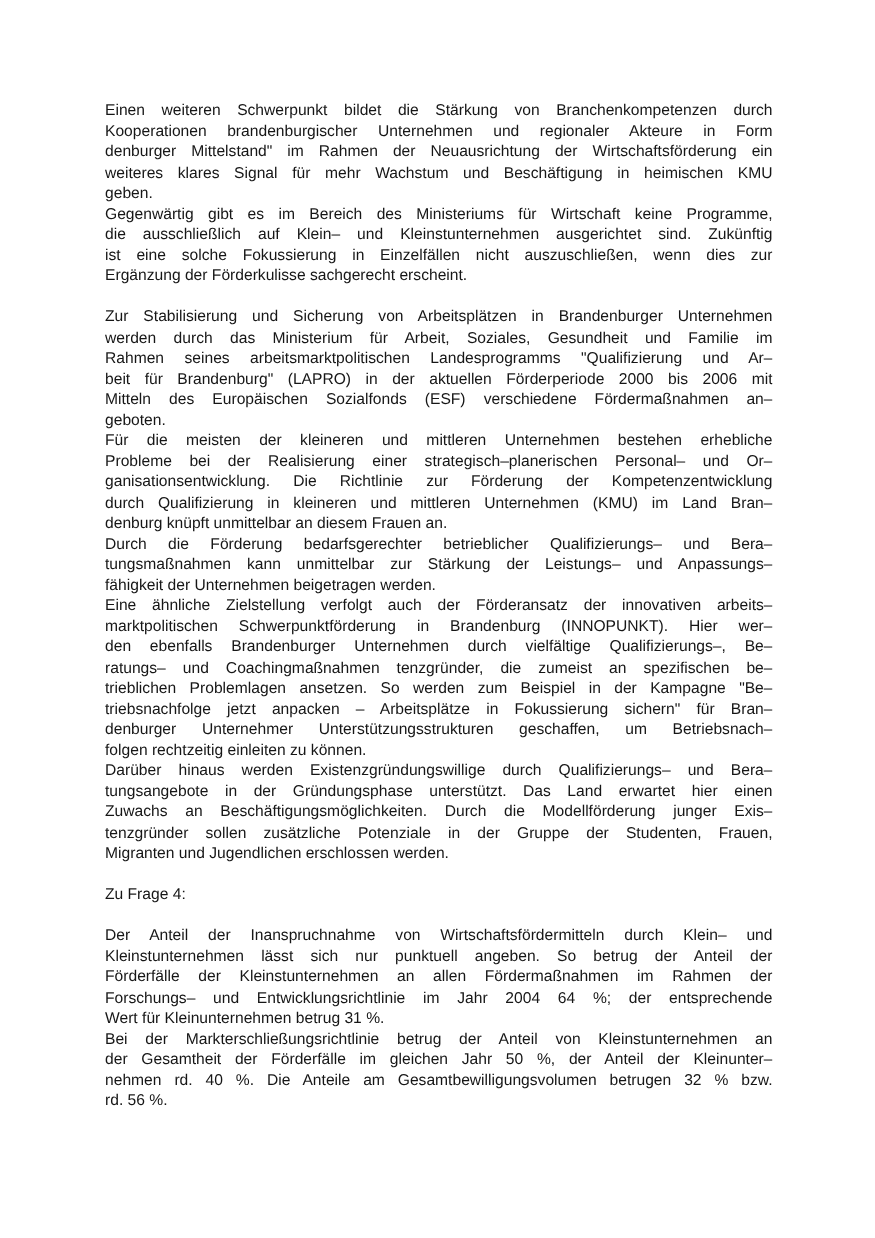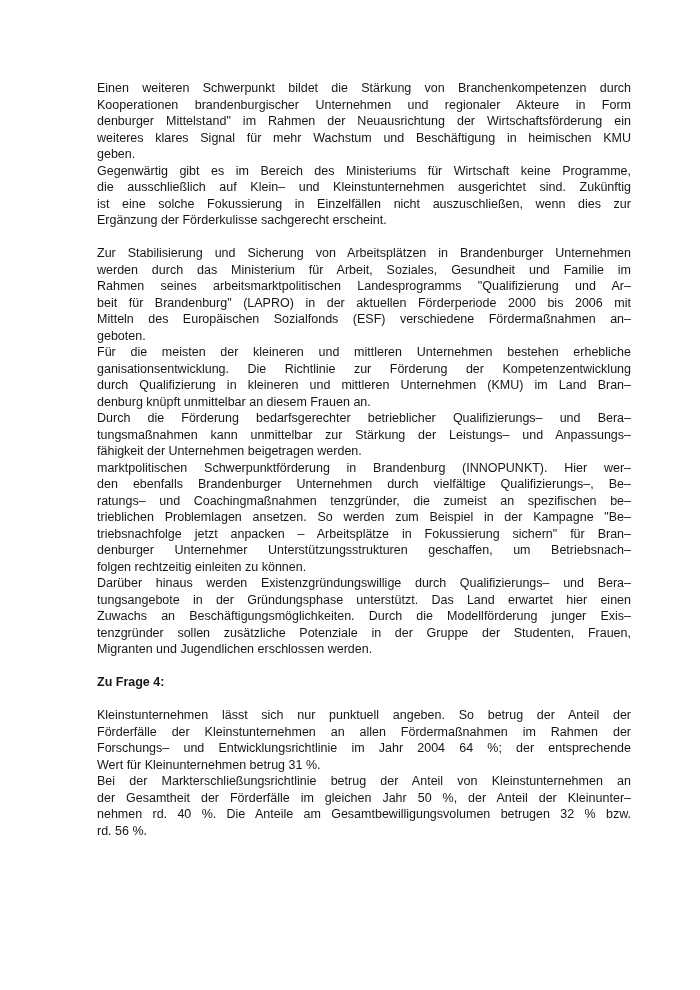--- a/index.html
+++ b/index.html
@@ -11,21 +11,21 @@
     position: relative;
     width: 700px;
     height: 990px;
     background: #ffffff;
     overflow: hidden;
     font-family: "Liberation Sans", sans-serif;
     color: #161616;
   }
   .content {
     position: absolute;
-    left: 97px;
+    left: 84px;
     top: 80px;
     width: 534px;
     font-size: 12.5px;
     line-height: 16.5px;
   }
   .paragraph {
     margin: 0;
     padding: 0;
   }
   .tline {
@@ -36,21 +36,21 @@
     white-space: normal;
   }
   .tline.last {
     text-align: left;
     text-align-last: left;
   }
   .spacer {
     height: 16.5px;
   }
   .heading {
-    font-weight: bold;
+    font-weight: normal;
   }
 </style>
 </head>
 <body>
 
 <main class="page">
   <div class="content" style="color: rgb(22, 22, 22);">
       <div class="paragraph">
         <div class="tline">Einen weiteren Schwerpunkt bildet die Stärkung von Branchenkompetenzen durch</div>
         <div class="tline">Kooperationen brandenburgischer Unternehmen und regionaler Akteure in Form</div>
@@ -68,49 +68,52 @@
       <div class="paragraph">
         <div class="tline">Zur Stabilisierung und Sicherung von Arbeitsplätzen in Brandenburger Unternehmen</div>
         <div class="tline">werden durch das Ministerium für Arbeit, Soziales, Gesundheit und Familie im</div>
         <div class="tline">Rahmen seines arbeitsmarktpolitischen Landesprogramms "Qualifizierung und Ar–</div>
         <div class="tline">beit für Brandenburg" (LAPRO) in der aktuellen Förderperiode 2000 bis 2006 mit</div>
         <div class="tline">Mitteln des Europäischen Sozialfonds (ESF) verschiedene Fördermaßnahmen an–</div>
         <div class="tline last">geboten.</div>
       </div>
       <div class="paragraph">
         <div class="tline">Für die meisten der kleineren und mittleren Unternehmen bestehen erhebliche</div>
+        <div class="tline">Probleme bei der Realisierung einer strategisch–planerischen Personal– und Or–</div>
         <div class="tline">ganisationsentwicklung. Die Richtlinie zur Förderung der Kompetenzentwicklung</div>
         <div class="tline">durch Qualifizierung in kleineren und mittleren Unternehmen (KMU) im Land Bran–</div>
         <div class="tline last">denburg knüpft unmittelbar an diesem Frauen an.</div>
       </div>
       <div class="paragraph">
         <div class="tline">Durch die Förderung bedarfsgerechter betrieblicher Qualifizierungs– und Bera–</div>
         <div class="tline">tungsmaßnahmen kann unmittelbar zur Stärkung der Leistungs– und Anpassungs–</div>
         <div class="tline last">fähigkeit der Unternehmen beigetragen werden.</div>
       </div>
       <div class="paragraph">
+        <div class="tline">Eine ähnliche Zielstellung verfolgt auch der Förderansatz der innovativen arbeits–</div>
         <div class="tline">marktpolitischen Schwerpunktförderung in Brandenburg (INNOPUNKT). Hier wer–</div>
         <div class="tline">den ebenfalls Brandenburger Unternehmen durch vielfältige Qualifizierungs–, Be–</div>
         <div class="tline">ratungs– und Coachingmaßnahmen tenzgründer, die zumeist an spezifischen be–</div>
         <div class="tline">trieblichen Problemlagen ansetzen. So werden zum Beispiel in der Kampagne "Be–</div>
         <div class="tline">triebsnachfolge jetzt anpacken – Arbeitsplätze in Fokussierung sichern" für Bran–</div>
         <div class="tline">denburger Unternehmer Unterstützungsstrukturen geschaffen, um Betriebsnach–</div>
         <div class="tline last">folgen rechtzeitig einleiten zu können.</div>
       </div>
       <div class="paragraph">
         <div class="tline">Darüber hinaus werden Existenzgründungswillige durch Qualifizierungs– und Bera–</div>
         <div class="tline">tungsangebote in der Gründungsphase unterstützt. Das Land erwartet hier einen</div>
         <div class="tline">Zuwachs an Beschäftigungsmöglichkeiten. Durch die Modellförderung junger Exis–</div>
         <div class="tline">tenzgründer sollen zusätzliche Potenziale in der Gruppe der Studenten, Frauen,</div>
         <div class="tline last">Migranten und Jugendlichen erschlossen werden.</div>
       </div>
       <div class="spacer"></div>
       <div class="tline last heading">Zu Frage 4:</div>
       <div class="spacer"></div>
       <div class="paragraph">
+        <div class="tline">Der Anteil der Inanspruchnahme von Wirtschaftsfördermitteln durch Klein– und</div>
         <div class="tline">Kleinstunternehmen lässt sich nur punktuell angeben. So betrug der Anteil der</div>
         <div class="tline">Förderfälle der Kleinstunternehmen an allen Fördermaßnahmen im Rahmen der</div>
         <div class="tline">Forschungs– und Entwicklungsrichtlinie im Jahr 2004 64 %; der entsprechende</div>
         <div class="tline last">Wert für Kleinunternehmen betrug 31 %.</div>
       </div>
       <div class="paragraph">
         <div class="tline">Bei der Markterschließungsrichtlinie betrug der Anteil von Kleinstunternehmen an</div>
         <div class="tline">der Gesamtheit der Förderfälle im gleichen Jahr 50 %, der Anteil der Kleinunter–</div>
         <div class="tline">nehmen rd. 40 %. Die Anteile am Gesamtbewilligungsvolumen betrugen 32 % bzw.</div>
         <div class="tline last">rd. 56 %.</div>

